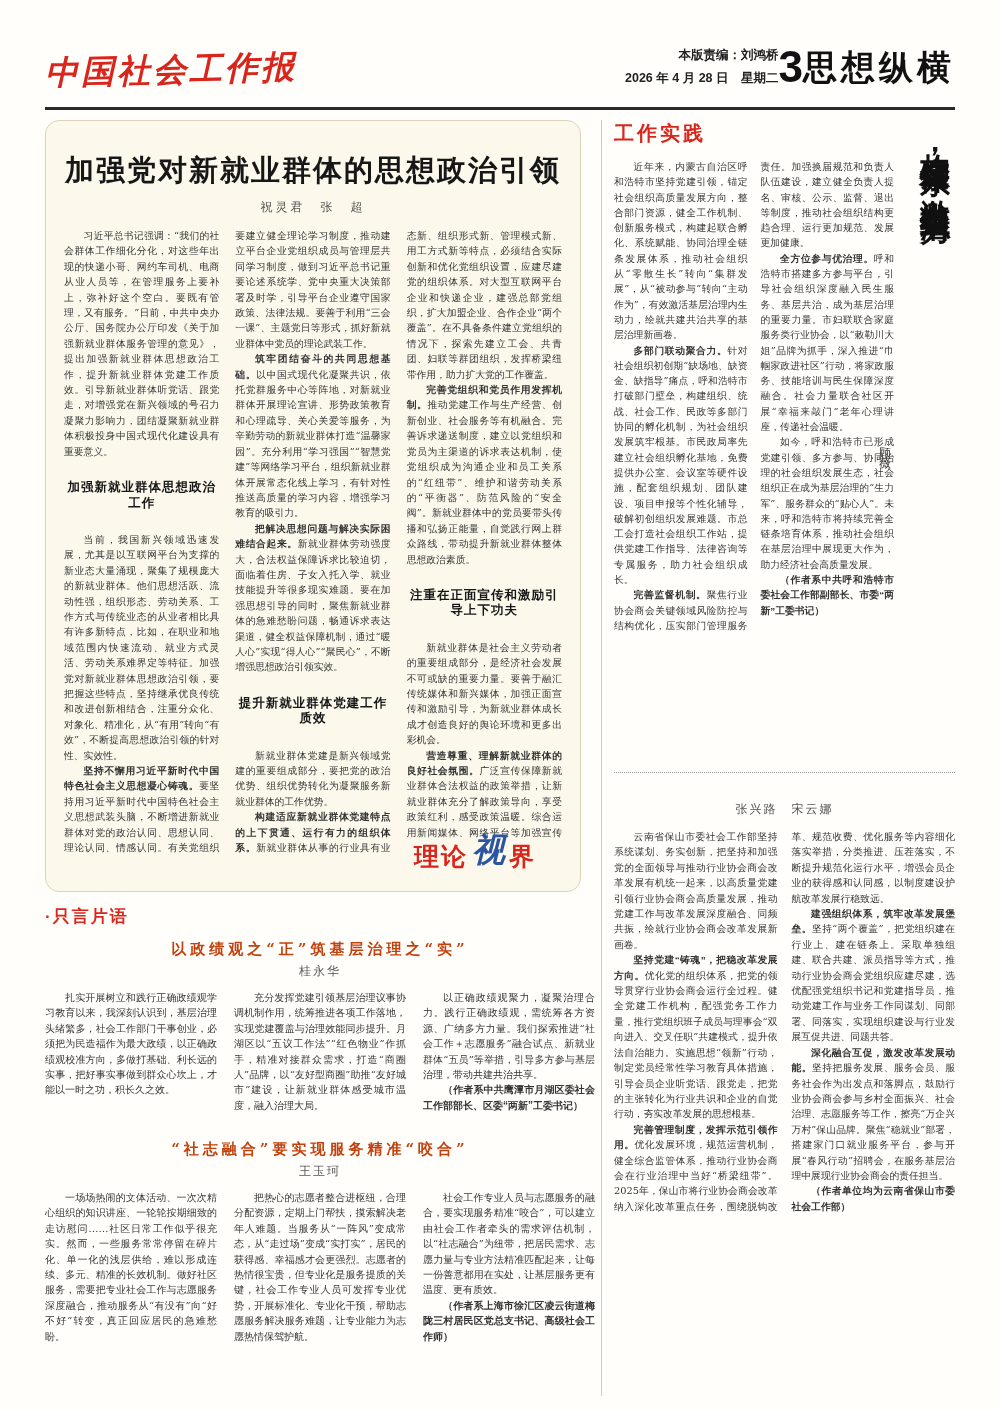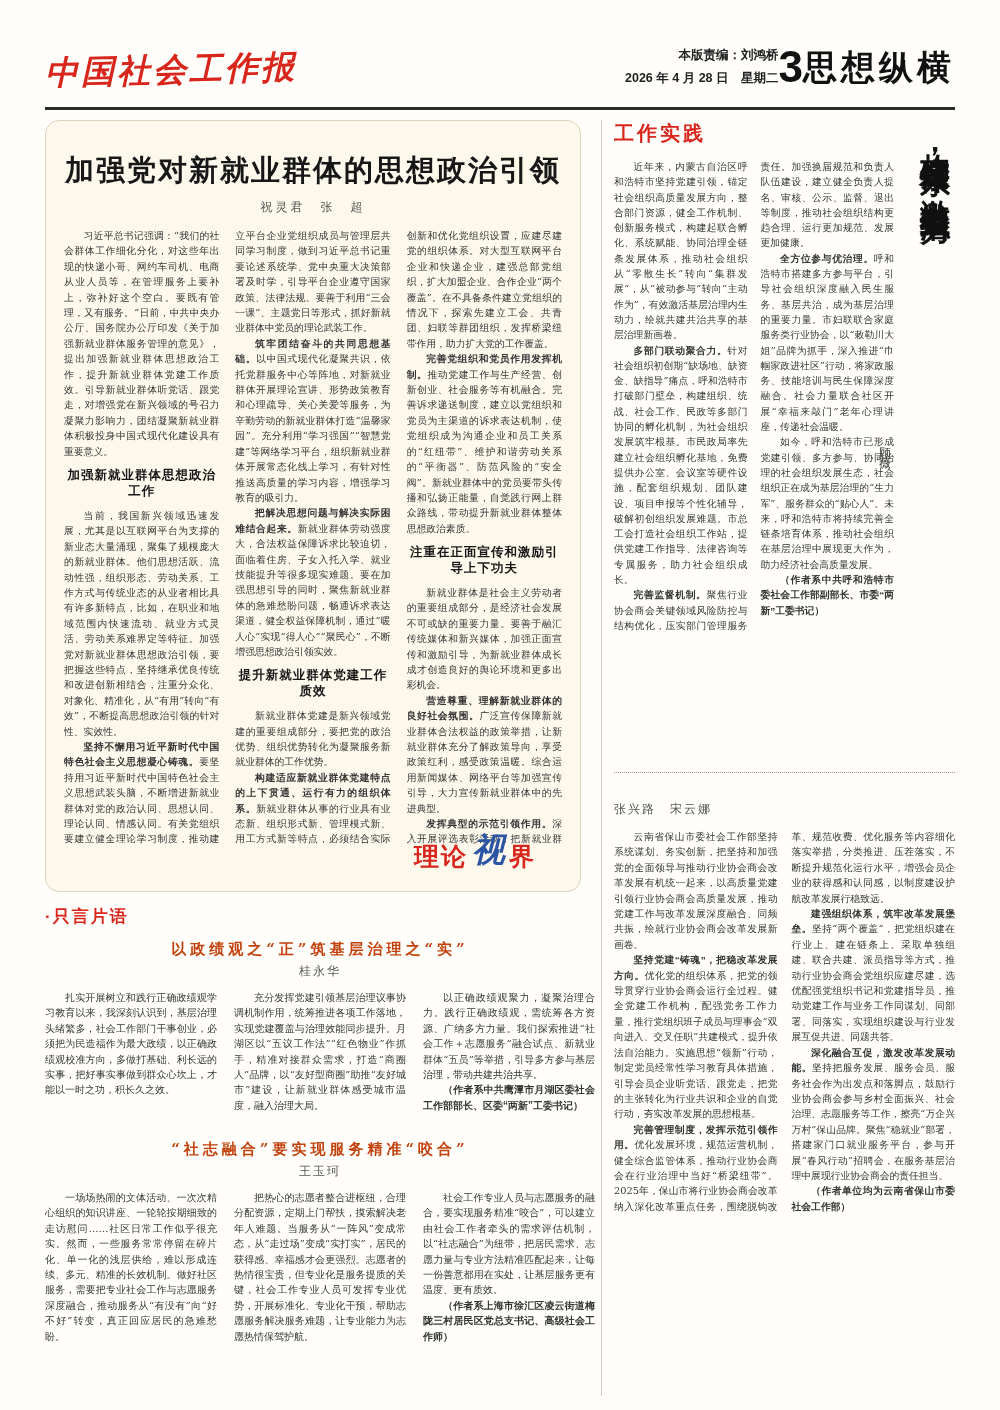--- a/index.html
+++ b/index.html
@@ -31,21 +31,21 @@
   }
   .main-title{margin:10px 0 8px;text-align:center;font-size:29px;font-weight:800;
     letter-spacing:2px;color:#171717;}
   .byline{text-align:center;font-size:12px;color:#555;letter-spacing:3px;margin:0 0 12px;}
   .main-flow{height:628px;column-count:3;column-gap:16px;overflow:hidden;
     font-size:9.8px;line-height:15.4px;text-align:justify;color:#343434;}
   .flow p,.flow h3,.main-flow p,.main-flow h3{margin:0;}
   .blk-p,.blk-lead,.blk-attr{text-indent:2em;}
   .blk-lead strong,.blk-attr{font-family:"Liberation Sans",sans-serif;font-weight:700;}
   .blk-subhead{text-align:center;text-indent:0;font-size:12.5px;font-weight:800;
-    font-family:"Liberation Sans",sans-serif;margin:9px 0 !important;letter-spacing:1px;
+    font-family:"Liberation Sans",sans-serif;margin:21px 0 !important;letter-spacing:1px;
     break-inside:avoid;color:#171717;}
   .brand{position:absolute;right:44px;bottom:18px;display:flex;align-items:flex-end;gap:2px;}
   .brand-red{color:#d8261c;font-size:25px;font-weight:800;font-family:"Liberation Sans",sans-serif;letter-spacing:2px;}
   .brand-blue{color:#2b55a3;font-size:33px;font-weight:700;font-style:italic;margin:0 2px;}
 
   
   .right-top{position:absolute;left:614px;top:120px;width:341px;height:650px;}
   .section-tag{font-size:20px;font-weight:800;color:#d8261c;letter-spacing:3px;
     font-family:"Liberation Sans",sans-serif;margin:0 0 12px;}
   .wp-flow{width:280px;height:588px;column-count:2;column-gap:13px;overflow:hidden;
@@ -55,21 +55,21 @@
     font-size:30px;font-weight:800;letter-spacing:2px;color:#111;line-height:1.35;
   }
   .v-author{position:absolute;right:62px;top:318px;writing-mode:vertical-rl;
     font-size:12px;letter-spacing:9px;color:#333;}
   .dotted-sep{position:absolute;left:614px;top:772px;width:341px;border-top:1px dotted #999;}
 
   
   .right-bottom{position:absolute;left:614px;top:792px;width:341px;}
   .ind-title{margin:0;text-align:center;font-size:16.5px;font-weight:800;color:#171717;
     white-space:nowrap;letter-spacing:0;}
-  .ind-byline{font-size:12px;color:#555;letter-spacing:2px;margin:9px 0 11px;}
+  .ind-byline{text-align:center;font-size:12px;color:#555;letter-spacing:2px;margin:9px 0 11px;}
   .ind-flow{height:528px;column-count:2;column-gap:14px;overflow:hidden;
     font-size:9.8px;line-height:15.4px;text-align:justify;color:#343434;}
 
   
   .essays{position:absolute;left:45px;top:905px;width:550px;}
   .essay-tag{font-size:17px;font-weight:800;color:#d8261c;letter-spacing:2px;
     font-family:"Liberation Sans",sans-serif;margin:0 0 4px;}
   .essay-title{margin:12px 0 4px;text-align:center;font-size:15px;font-weight:800;
     letter-spacing:4px;color:#c2410c;}
   .essay-byline{text-align:center;font-size:12px;color:#555;letter-spacing:2px;margin:4px 0 10px;}

